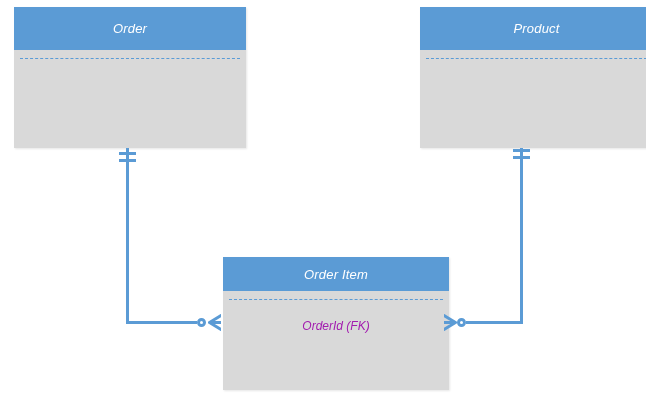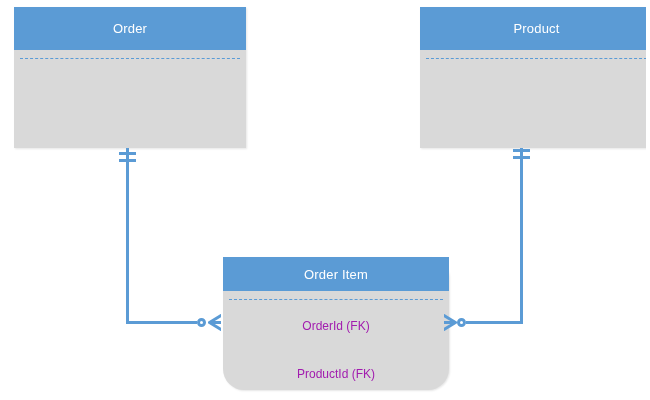--- a/index.html
+++ b/index.html
@@ -7,20 +7,21 @@
     padding: 0;
     background: #ffffff;
   }
   #canvas {
     position: relative;
     width: 646px;
     height: 400px;
     background: #ffffff;
     overflow: hidden;
     font-family: "Liberation Sans", sans-serif;
+    font-style: italic;
   }
 
   
   .entity {
     position: absolute;
     background: #d9d9d9;
     box-sizing: border-box;
     box-shadow: 1px 1px 2px rgba(0,0,0,0.10);
   }
   .entity-header {
@@ -101,28 +102,27 @@
     <div class="entity-separator" style="top:51px;"></div>
   </div>
 
   <div class="entity" style="left:420px; top:7px; width:233px; height:141px;">
     <div class="entity-header" style="height:43px;">
       <span>Product</span>
     </div>
     <div class="entity-separator" style="top:51px;"></div>
   </div>
 
-  <div class="entity" style="left:223px; top:257px; width:226px; height:133px;border-radius:21px;">
+  <div class="entity" style="left:223px; top:257px; width:226px; height:133px;">
     <div class="entity-header" style="height:34px;">
       <span>Order Item</span>
     </div>
     <div class="entity-separator" style="top:42px;"></div>
     <div class="entity-fields" style="top:63px;">
       <div class="field">OrderId (FK)</div>
-      <div class="field" style="margin-top:36px;">ProductId (FK)</div>
     </div>
   </div>
 
   <div>
 
     <div class="conn-line conn-v" style="left:126px; top:148px; height:176px;"></div>
 
     <div class="conn-line conn-h" style="left:126px; top:321px; width:71px;"></div>
 
     <div class="tick" style="left:119px; top:152px;"></div>

